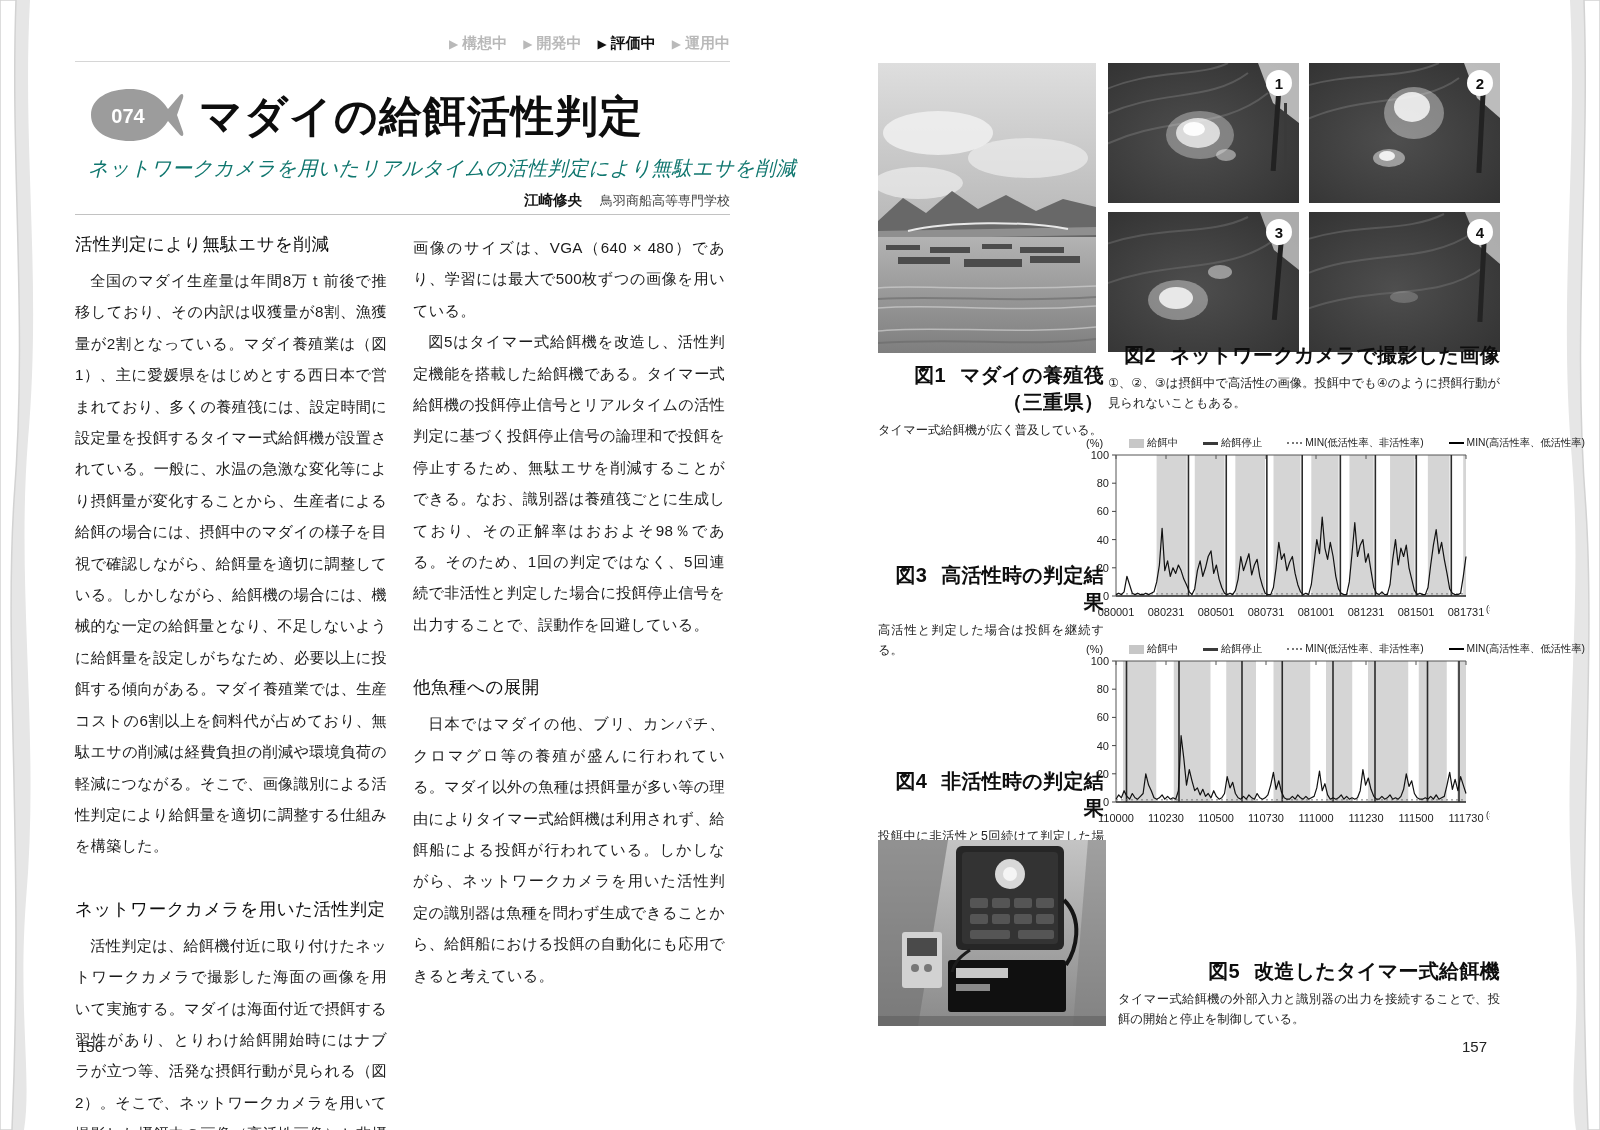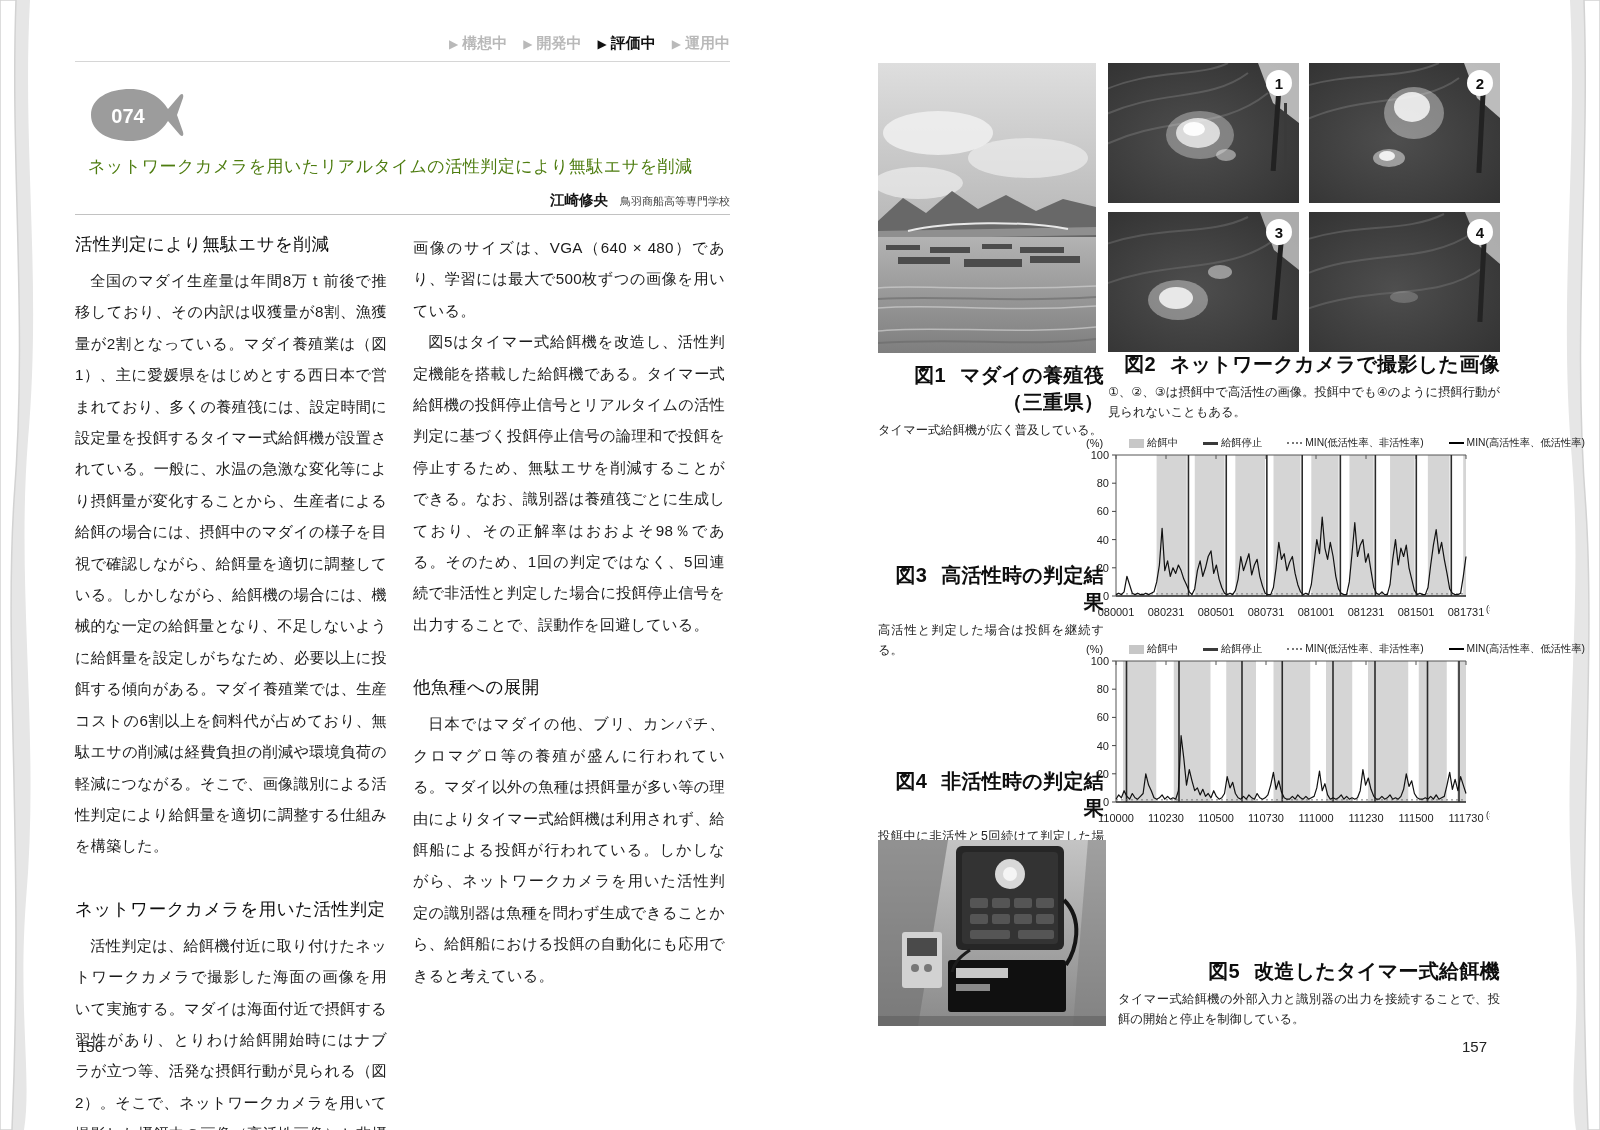--- a/index.html
+++ b/index.html
@@ -12,24 +12,24 @@
   .edge{position:absolute;top:0;pointer-events:none;}
   
   .stages{position:absolute;left:430px;top:34px;width:300px;display:flex;justify-content:flex-end;gap:16px;}
   .stage{display:flex;align-items:center;gap:4px;font-size:15px;font-weight:bold;color:#b9b9b9;}
   .stage .tri{font-size:12px;line-height:1;}
   .stage.active{color:#111;}
   .rule{position:absolute;background:#c9c9c9;height:1px;}
   
   .title-row{position:absolute;left:86px;top:84px;display:flex;align-items:flex-end;gap:15px;}
   .doc-title{font-size:43px;font-weight:bold;color:#0d0d0d;letter-spacing:1px;margin:0;}
-  .subtitle{position:absolute;left:88px;top:155px;font-size:17px;color:#4d7c0f;letter-spacing:.5px;}
+  .subtitle{position:absolute;left:88px;top:155px;font-size:20px;color:#0f766e;letter-spacing:.5px;font-style:italic;}
   .author-row{position:absolute;left:75px;top:191px;width:655px;text-align:right;}
   .author{font-size:14.5px;font-weight:bold;color:#111;}
-  .affil{font-size:11px;color:#444;margin-left:12px;}
+  .affil{font-size:13px;color:#444;margin-left:18px;}
   
   .cols{position:absolute;left:75px;top:232px;width:650px;display:flex;gap:26px;}
   .col{width:312px;}
   .sec-h{font-size:17.5px;font-weight:normal;color:#0d0d0d;margin:0 0 9px 0;letter-spacing:.5px;}
   .sec-h.later{margin-top:35px;}
   .bp{font-size:15.2px;line-height:31.4px;text-align:justify;margin:0;color:#1b1b1b;letter-spacing:.2px;}
   .bp.indent{text-indent:1em;}
   
   .photo{position:absolute;background:#ddd;overflow:hidden;}
   .figcap{position:absolute;}
@@ -82,20 +82,21 @@
       <span>運用中</span>
     </span>
 </div>
 <div class="rule" style="left:75px;top:61px;width:655px;background:#d6d6d6;"></div>
 
 <div class="title-row">
   <svg width="98" height="62" viewBox="0 0 98 62">
     <path d="M5,31 C5,14 23,5 44,5 C64,5 76,15 82,25 L94,11 C96.5,8.5 98,10.5 97,14 L91,31 97,48 C98,51.5 96.5,53.5 94,51 L82,37 C76,47 64,57 44,57 C23,57 5,48 5,31 Z" fill="#9c9c9c"></path>
     <text x="42" y="39" text-anchor="middle" font-size="20" font-weight="bold" fill="#ffffff">074</text>
   </svg>
+  <h1 class="doc-title">マダイの給餌活性判定</h1>
 </div>
 <div class="subtitle">ネットワークカメラを用いたリアルタイムの活性判定により無駄エサを削減</div>
 <div class="author-row">
   <span class="author">江崎修央</span><span class="affil">鳥羽商船高等専門学校</span>
 </div>
 <div class="rule" style="left:75px;top:214px;width:655px;background:#c2c2c2;"></div>
 
 <div class="cols">
   <div class="col">
     <h2 class="sec-h">活性判定により無駄エサを削減</h2>
@@ -224,21 +225,21 @@
       <ellipse cx="95" cy="85" rx="14" ry="6" fill="#dddddd" opacity="0.25"></ellipse>
     </svg>
     <div class="badge">4</div>
   </div>
 </div>
 
 <div class="figcap" style="left:878px;top:362px;width:226px;">
   <div class="t"><span>図1</span><span class="sp"></span><span>マダイの養殖筏（三重県）</span></div>
   <div class="d">タイマー式給餌機が広く普及している。</div>
 </div>
-<div class="figcap" style="left:1108px;top:351px;width:392px;">
+<div class="figcap" style="left:1108px;top:342px;width:392px;">
   <div class="t"><span>図2</span><span class="sp"></span><span>ネットワークカメラで撮影した画像</span></div>
   <div class="d">①、②、③は摂餌中で高活性の画像。投餌中でも④のように摂餌行動が見られないこともある。</div>
 </div>
 
 <div class="chartblock" style="left:1078px;top:436px;">
   <div class="lg">
       <span class="unit">(%)</span>
       <span class="lgitem">
         <span class="mk mk0"></span>
         <span>給餌中</span>

